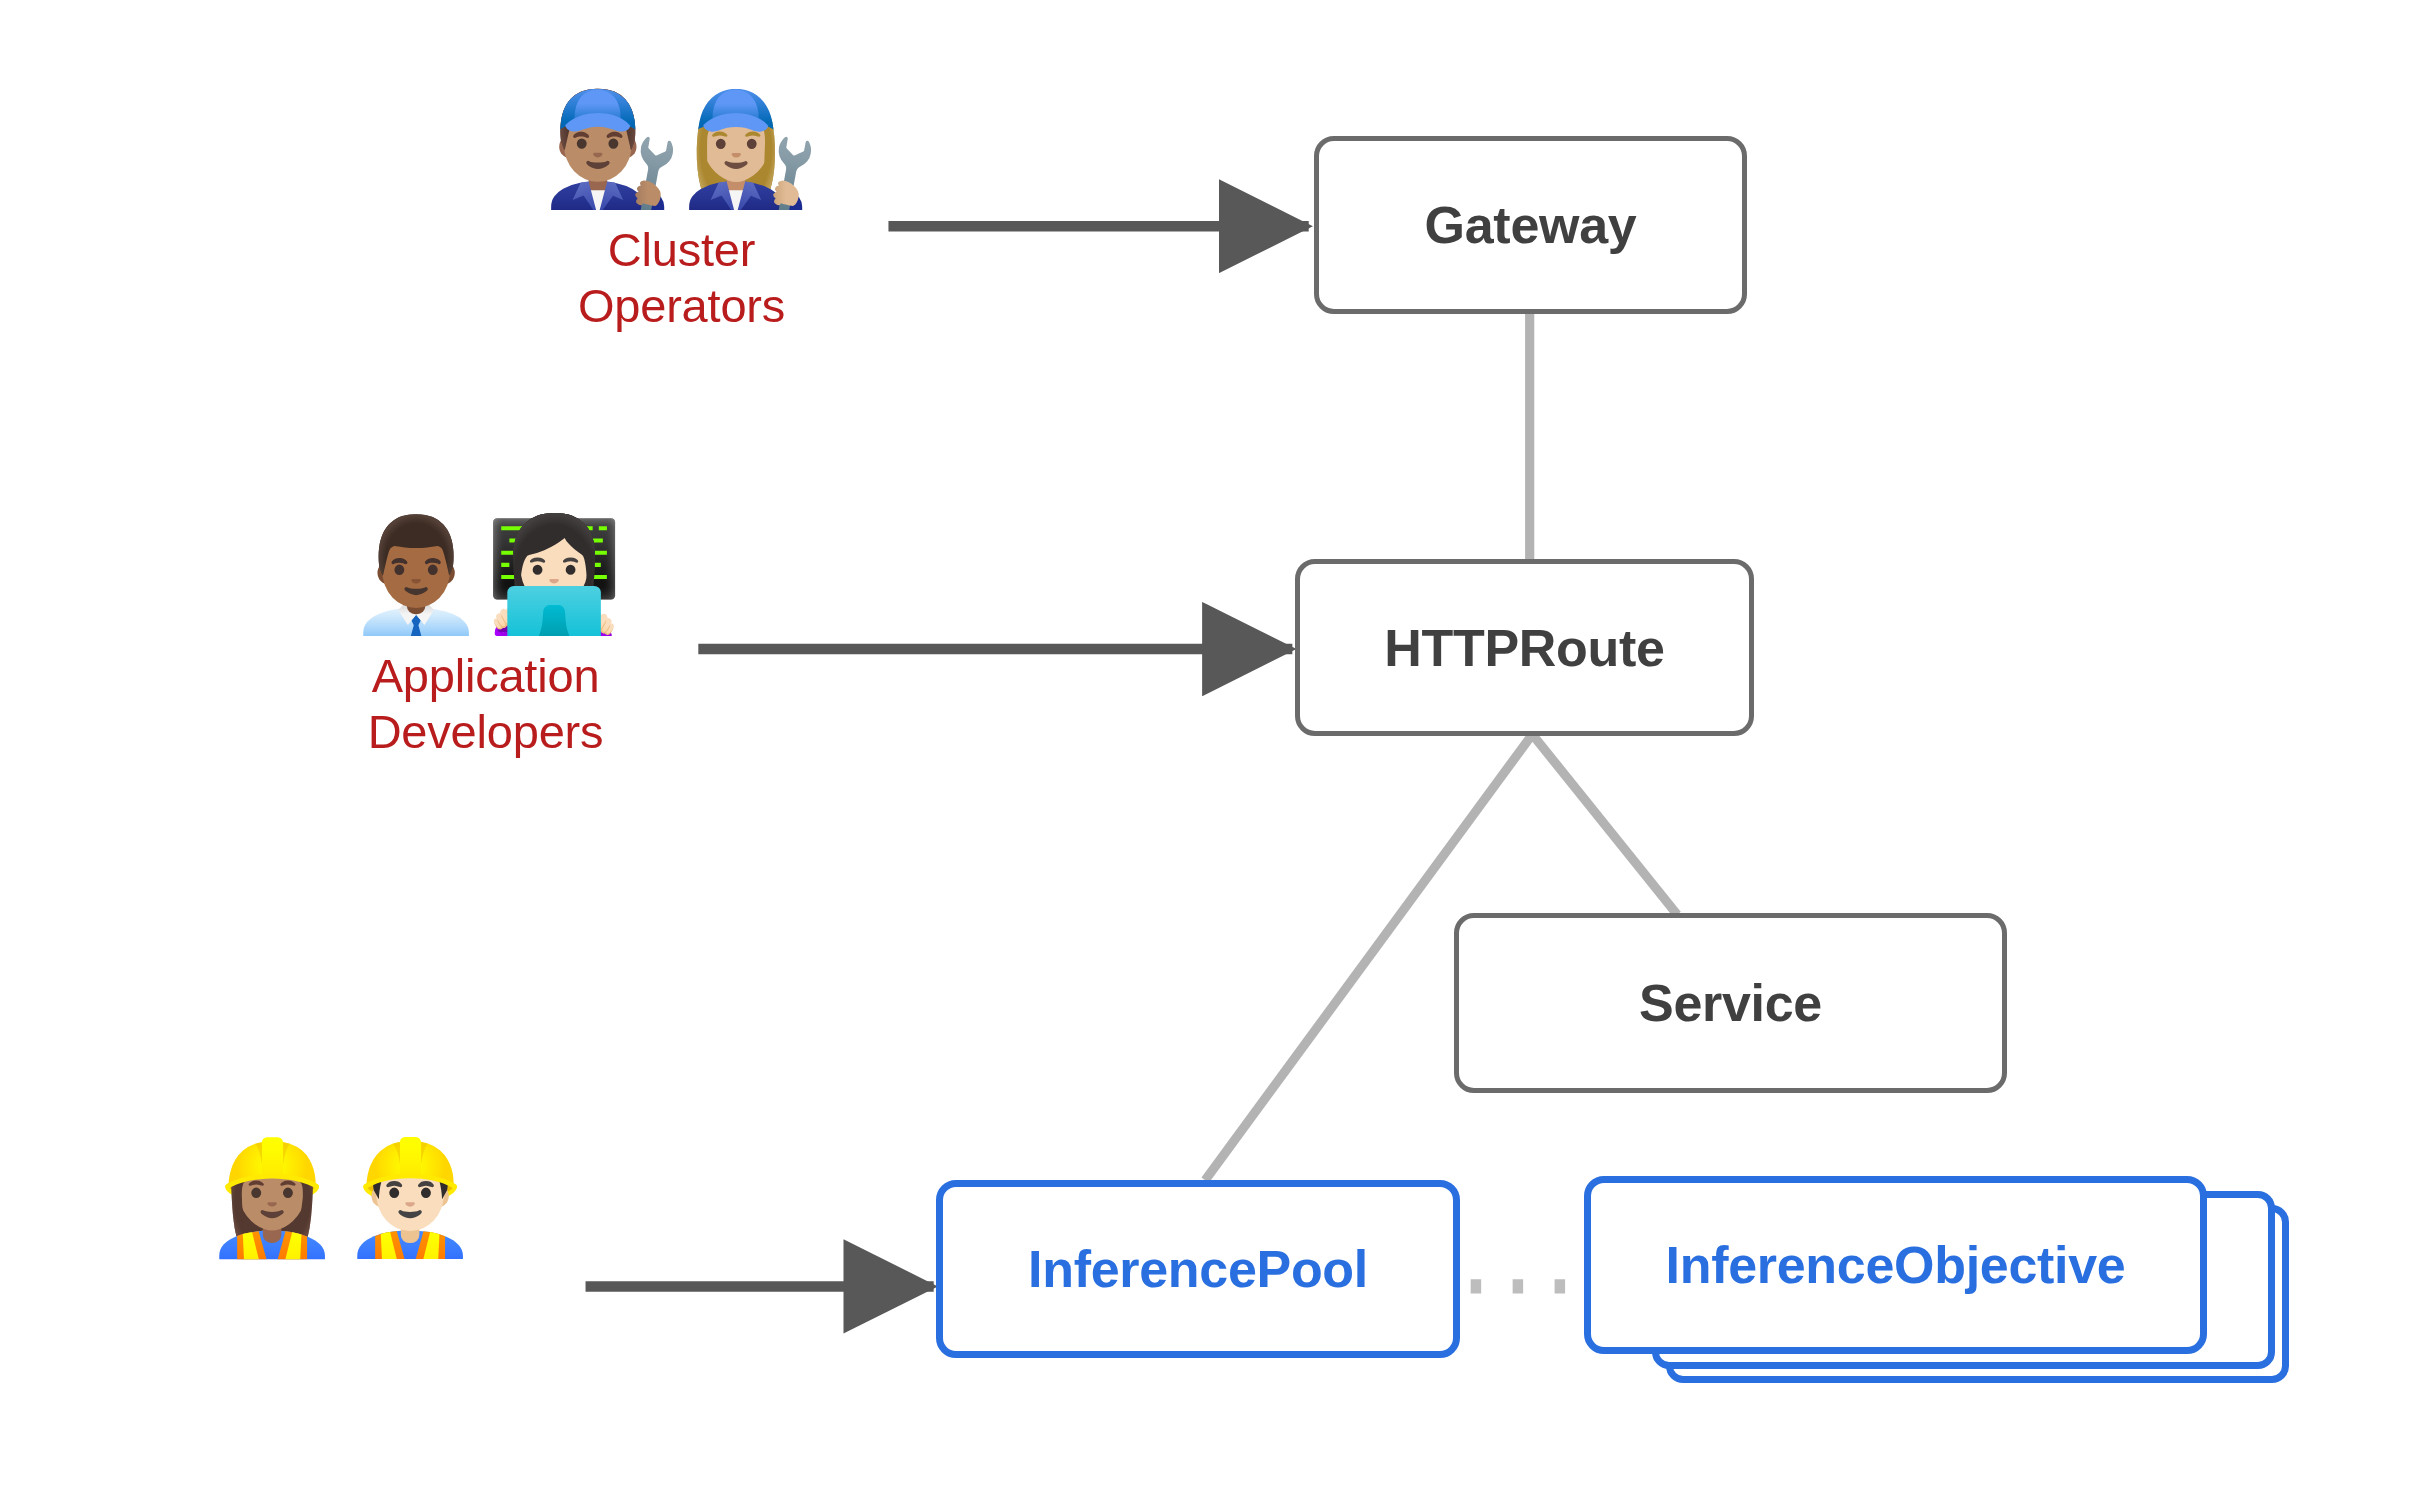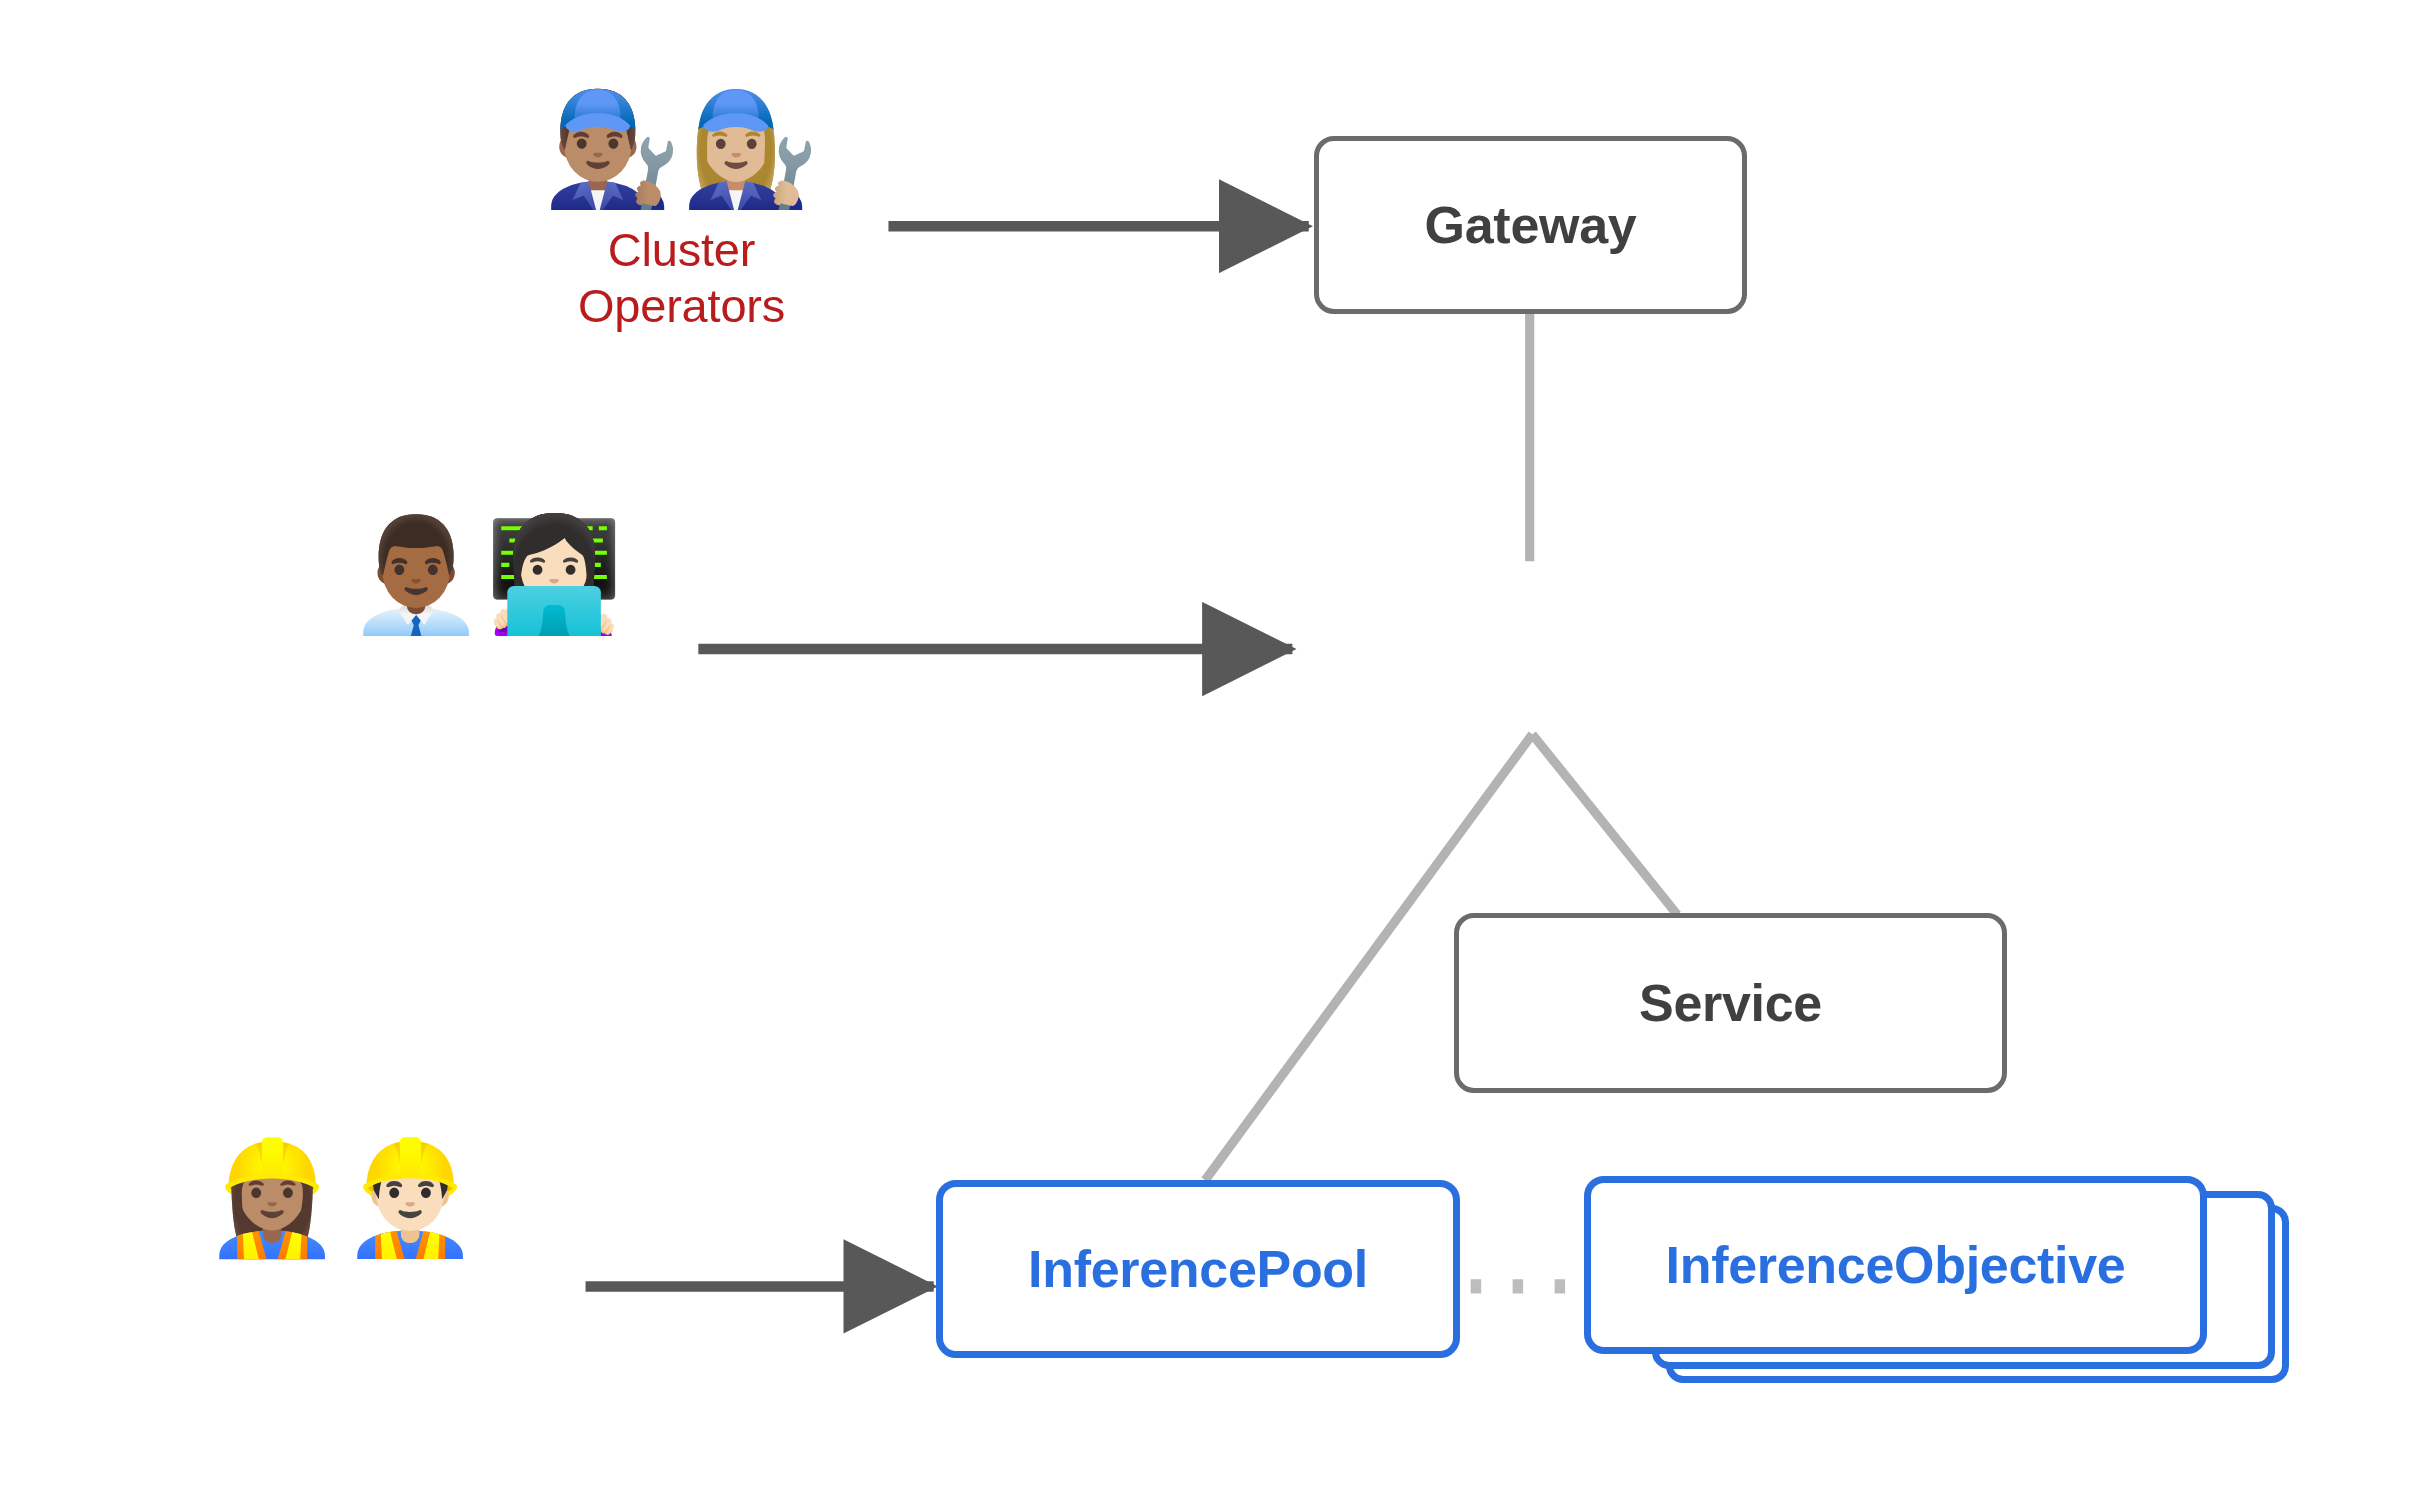--- a/index.html
+++ b/index.html
@@ -132,33 +132,38 @@
     </div>
     <div class="persona-label">Cluster
 Operators</div>
   </div>
 
   <div class="persona" style="left:302px; top:518px; width:367px;">
     <div class="persona-emojis">
       <span class="emoji">👨🏾‍💼</span>
       <span class="emoji">👩🏻‍💻</span>
     </div>
+    <div class="persona-label">Application
+Developers</div>
   </div>
 
   <div class="persona" style="left:125px; top:1141px; width:433px;">
     <div class="persona-emojis">
       <span class="emoji">👷🏽‍♀️</span>
       <span class="emoji">👷🏻‍♂️</span>
     </div>
   </div>
 
   <div class="node gray" style="left:1314px; top:136px; width:433px; height:178px;">
     <span class="node-label">Gateway</span>
   </div>
 
+  <div class="node gray" style="left:1295px; top:559px; width:459px; height:177px;">
+    <span class="node-label">HTTPRoute</span>
+  </div>
 
   <div class="node gray" style="left:1454px; top:913px; width:553px; height:180px;">
     <span class="node-label">Service</span>
   </div>
 
   <div class="node blue" style="left:936px; top:1180px; width:524px; height:178px;">
     <span class="node-label">InferencePool</span>
   </div>
 
   <div class="stack-layer" style="left:1666px; top:1205px; width:623px; height:178px;"></div>

